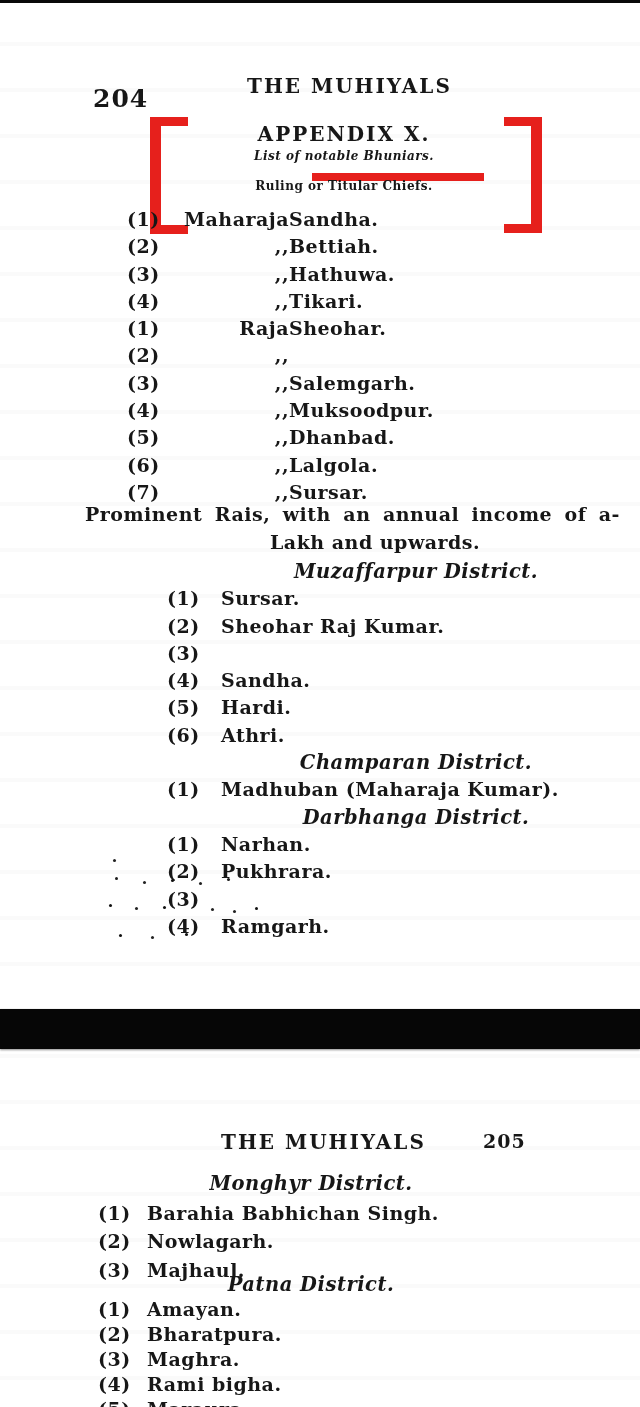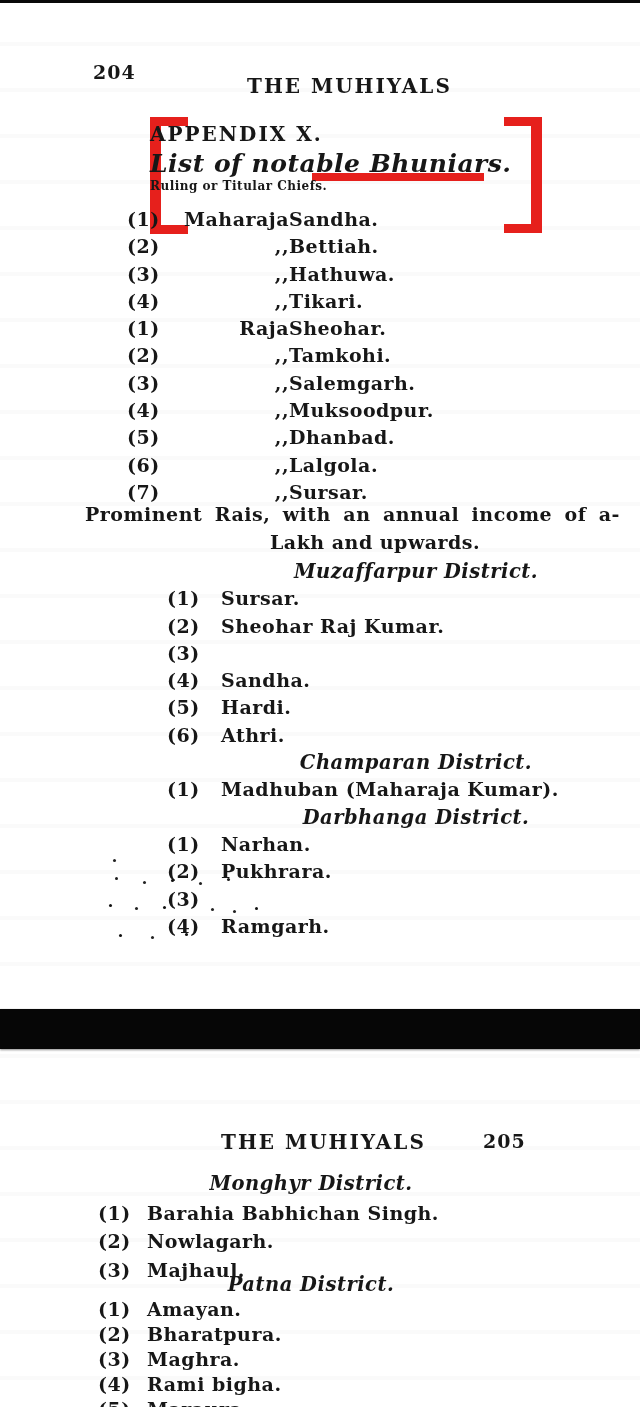--- a/index.html
+++ b/index.html
@@ -16,36 +16,36 @@
     font-weight: 700;
     color: #171717;
   }
   .abs { position: absolute; }
 
   
   #top-edge   { left: 0; top: 0; width: 640px; height: 3px; background: #090909; }
   #black-band { left: 0; top: 1009px; width: 640px; height: 40px; background: #060606; box-shadow: 0 1px 2px rgba(0,0,0,.45); }
 
   
-  #p204-num   { left: 93px;  top: 61px; font-size: 19px; letter-spacing: 1px; }
+  #p204-num   { left: 93px;  top: 84px; font-size: 25px; letter-spacing: 1px; }
   #p204-title { left: 247px; top: 74px; font-size: 20px; letter-spacing: 2px; }
   #bracket-left {
     left: 150px; top: 117px; width: 27px; height: 99px;
     border-left: 11px solid #e6201c; border-top: 9px solid #e6201c; border-bottom: 9px solid #e6201c;
   }
   #bracket-right {
     left: 504px; top: 117px; width: 27px; height: 98px;
     border-right: 11px solid #e6201c; border-top: 9px solid #e6201c; border-bottom: 9px solid #e6201c;
   }
   #red-underline { left: 312px; top: 173px; width: 172px; height: 8px; background: #e6201c; }
 
   
-  .app-line { left: 150px; width: 388px; text-align: left; }
+  .app-line { left: 150px; width: 388px; text-align: center; }
   #appendix-title    { top: 122px; font-size: 20px; letter-spacing: 2px; }
-  #appendix-subtitle { top: 149px; font-size: 25px; font-style: italic; letter-spacing: .5px; }
+  #appendix-subtitle { top: 149px; font-size: 12px; font-style: italic; letter-spacing: .5px; }
   #appendix-heading  { top: 179px; font-size: 12px; letter-spacing: .5px; }
 
   
   #chiefs { left: 0; top: 206px; width: 640px; line-height: 27.3px; font-size: 19px; letter-spacing: .5px; }
   .crow  { display: grid; grid-template-columns: 50px 112px auto; padding-left: 127px; }
   .c-title { text-align: right; }
 
   
   #rais-line1 { left: 85px; top: 503px; width: 535px; font-size: 19px; letter-spacing: .5px;
                 text-align: justify; text-align-last: justify; }
@@ -123,21 +123,20 @@
 
       <div class="crow">
         <span class="c-num">(1)</span>
         <span class="c-title">Raja</span>
         <span class="c-name">Sheohar.</span>
       </div>
 
       <div class="crow">
         <span class="c-num">(2)</span>
         <span class="c-title">,,</span>
-        <span class="c-name">Tamkohi.</span>
       </div>
 
       <div class="crow">
         <span class="c-num">(3)</span>
         <span class="c-title">,,</span>
         <span class="c-name">Salemgarh.</span>
       </div>
 
       <div class="crow">
         <span class="c-num">(4)</span>

